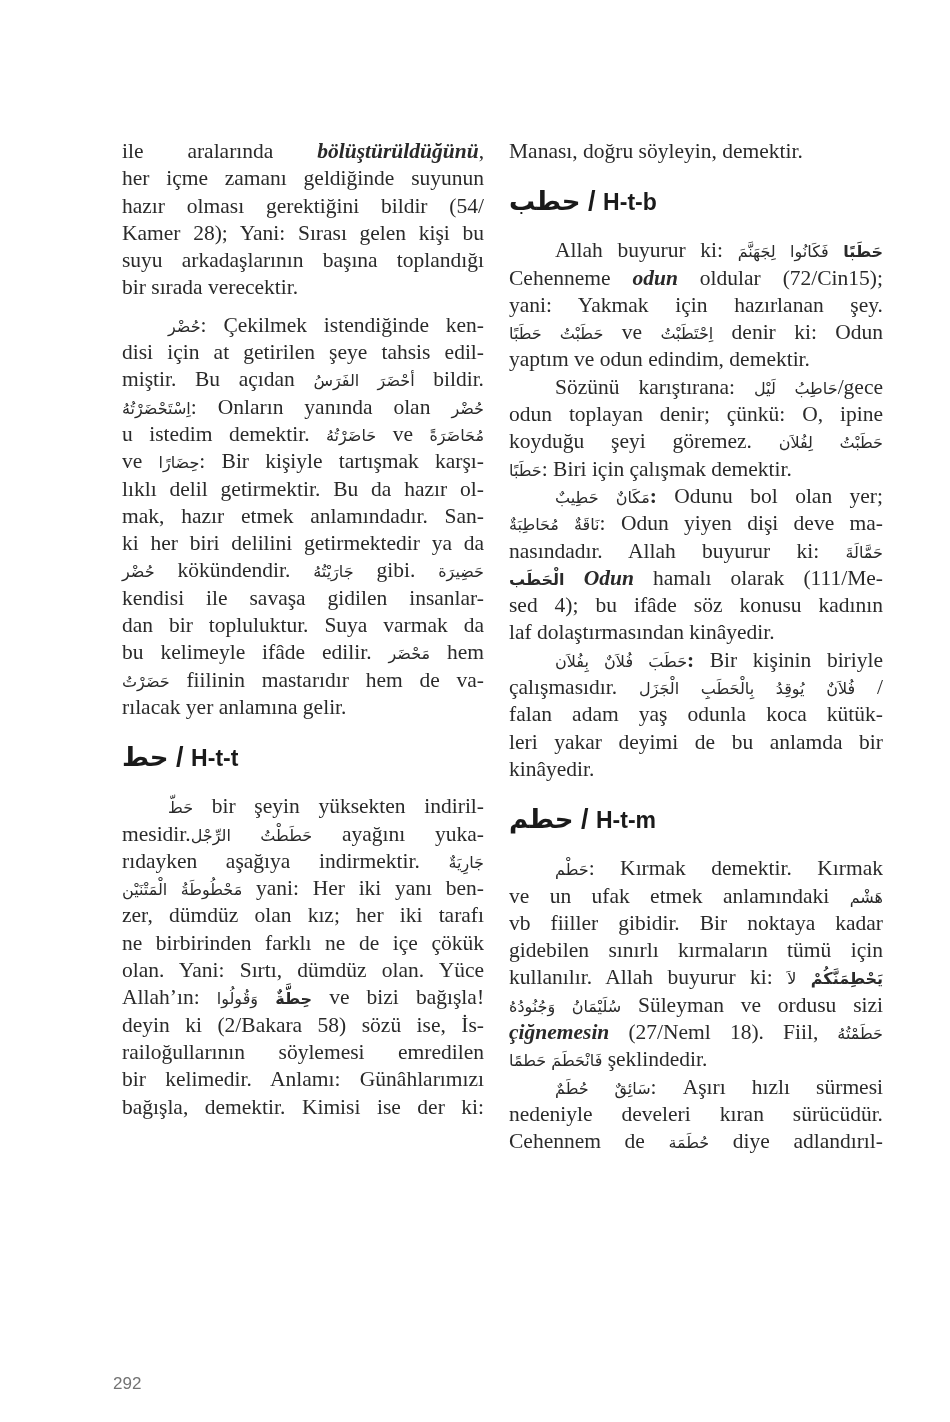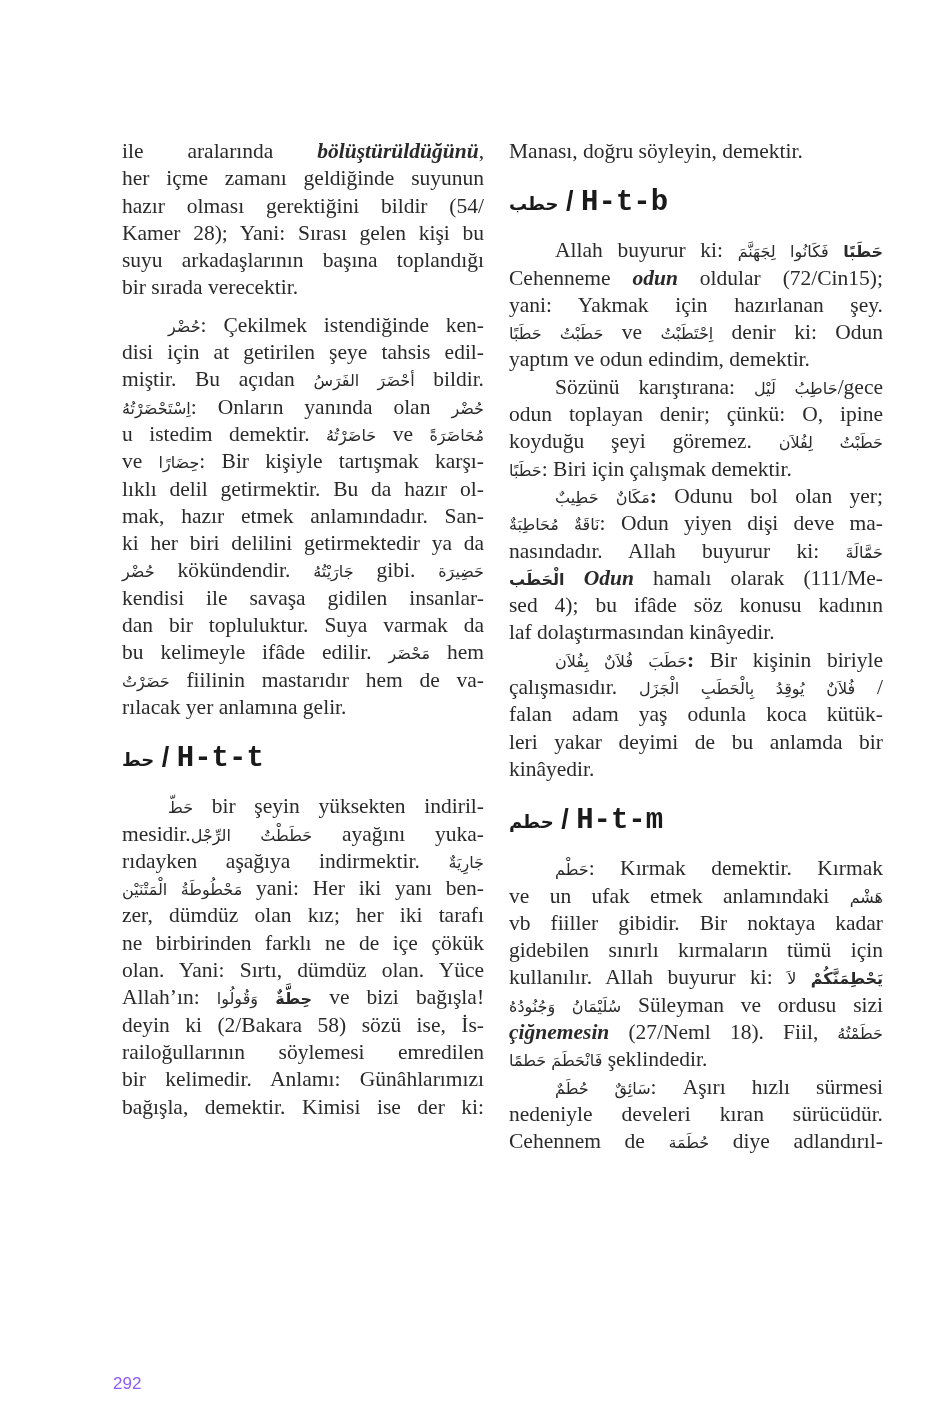--- a/index.html
+++ b/index.html
@@ -7,30 +7,30 @@
          font-family: "Liberation Serif", serif; color: #2a2a2a; }
   .col { position: absolute; top: 138px; }
   .col-left { left: 122px; width: 362px; }
   .col-right { left: 509px; width: 374px; }
   .line { height: 27.3px; line-height: 27.3px; font-size: 21.5px; white-space: nowrap;
           text-align: justify; text-align-last: justify; }
   .line.last { text-align-last: left; }
   .line.indent { padding-left: 46px; }
   .heading { font-family: "Liberation Sans", sans-serif; font-weight: bold; font-size: 27px;
              height: 72px; line-height: 72px; padding-left: 0; color: #1a1a1a; }
-  .heading .h-ar { font-family: "DejaVu Sans", sans-serif; font-size: 18px; }
-  .heading .h-lat { font-family: Liberation Mono, monospace; font-size: 29px; }
+  .heading .h-ar { font-family: "DejaVu Sans", sans-serif; font-size: 26px; }
+  .heading .h-lat { font-family: Liberation Sans, sans-serif; font-size: 23px; }
   .sp { height: 10px; }
   .r-i { }
   .r-b { font-weight: bold; }
   .r-bi { font-weight: bold; font-style: italic; }
   .r-ar { font-family: "DejaVu Sans", sans-serif; font-size: 16px; direction: rtl; unicode-bidi: isolate; }
   .r-arb { font-family: "DejaVu Sans", sans-serif; font-size: 16px; font-weight: bold; direction: rtl; unicode-bidi: isolate; }
   .page-number { position: absolute; left: 113px; top: 1374px; font-family: "Liberation Sans", sans-serif;
-                 font-size: 17px; color: #8b5cf6; }
+                 font-size: 17px; color: #737373; }
 </style>
 </head>
 <body>
 
 <div class="col col-left" id="left-col">
     <div class="line"><span class="r-i">ile aralarında </span><span class="r-bi">bölüştürüldüğünü</span><span>,</span></div>
     <div class="line"><span class="r-i">her içme zamanı geldiğinde suyunun</span></div>
     <div class="line"><span class="r-i">hazır olması gerektiğini bildir</span><span> (54/</span></div>
     <div class="line"><span>Kamer 28); Yani: Sırası gelen kişi bu</span></div>
     <div class="line"><span>suyu arkadaşlarının başına toplandığı</span></div>

